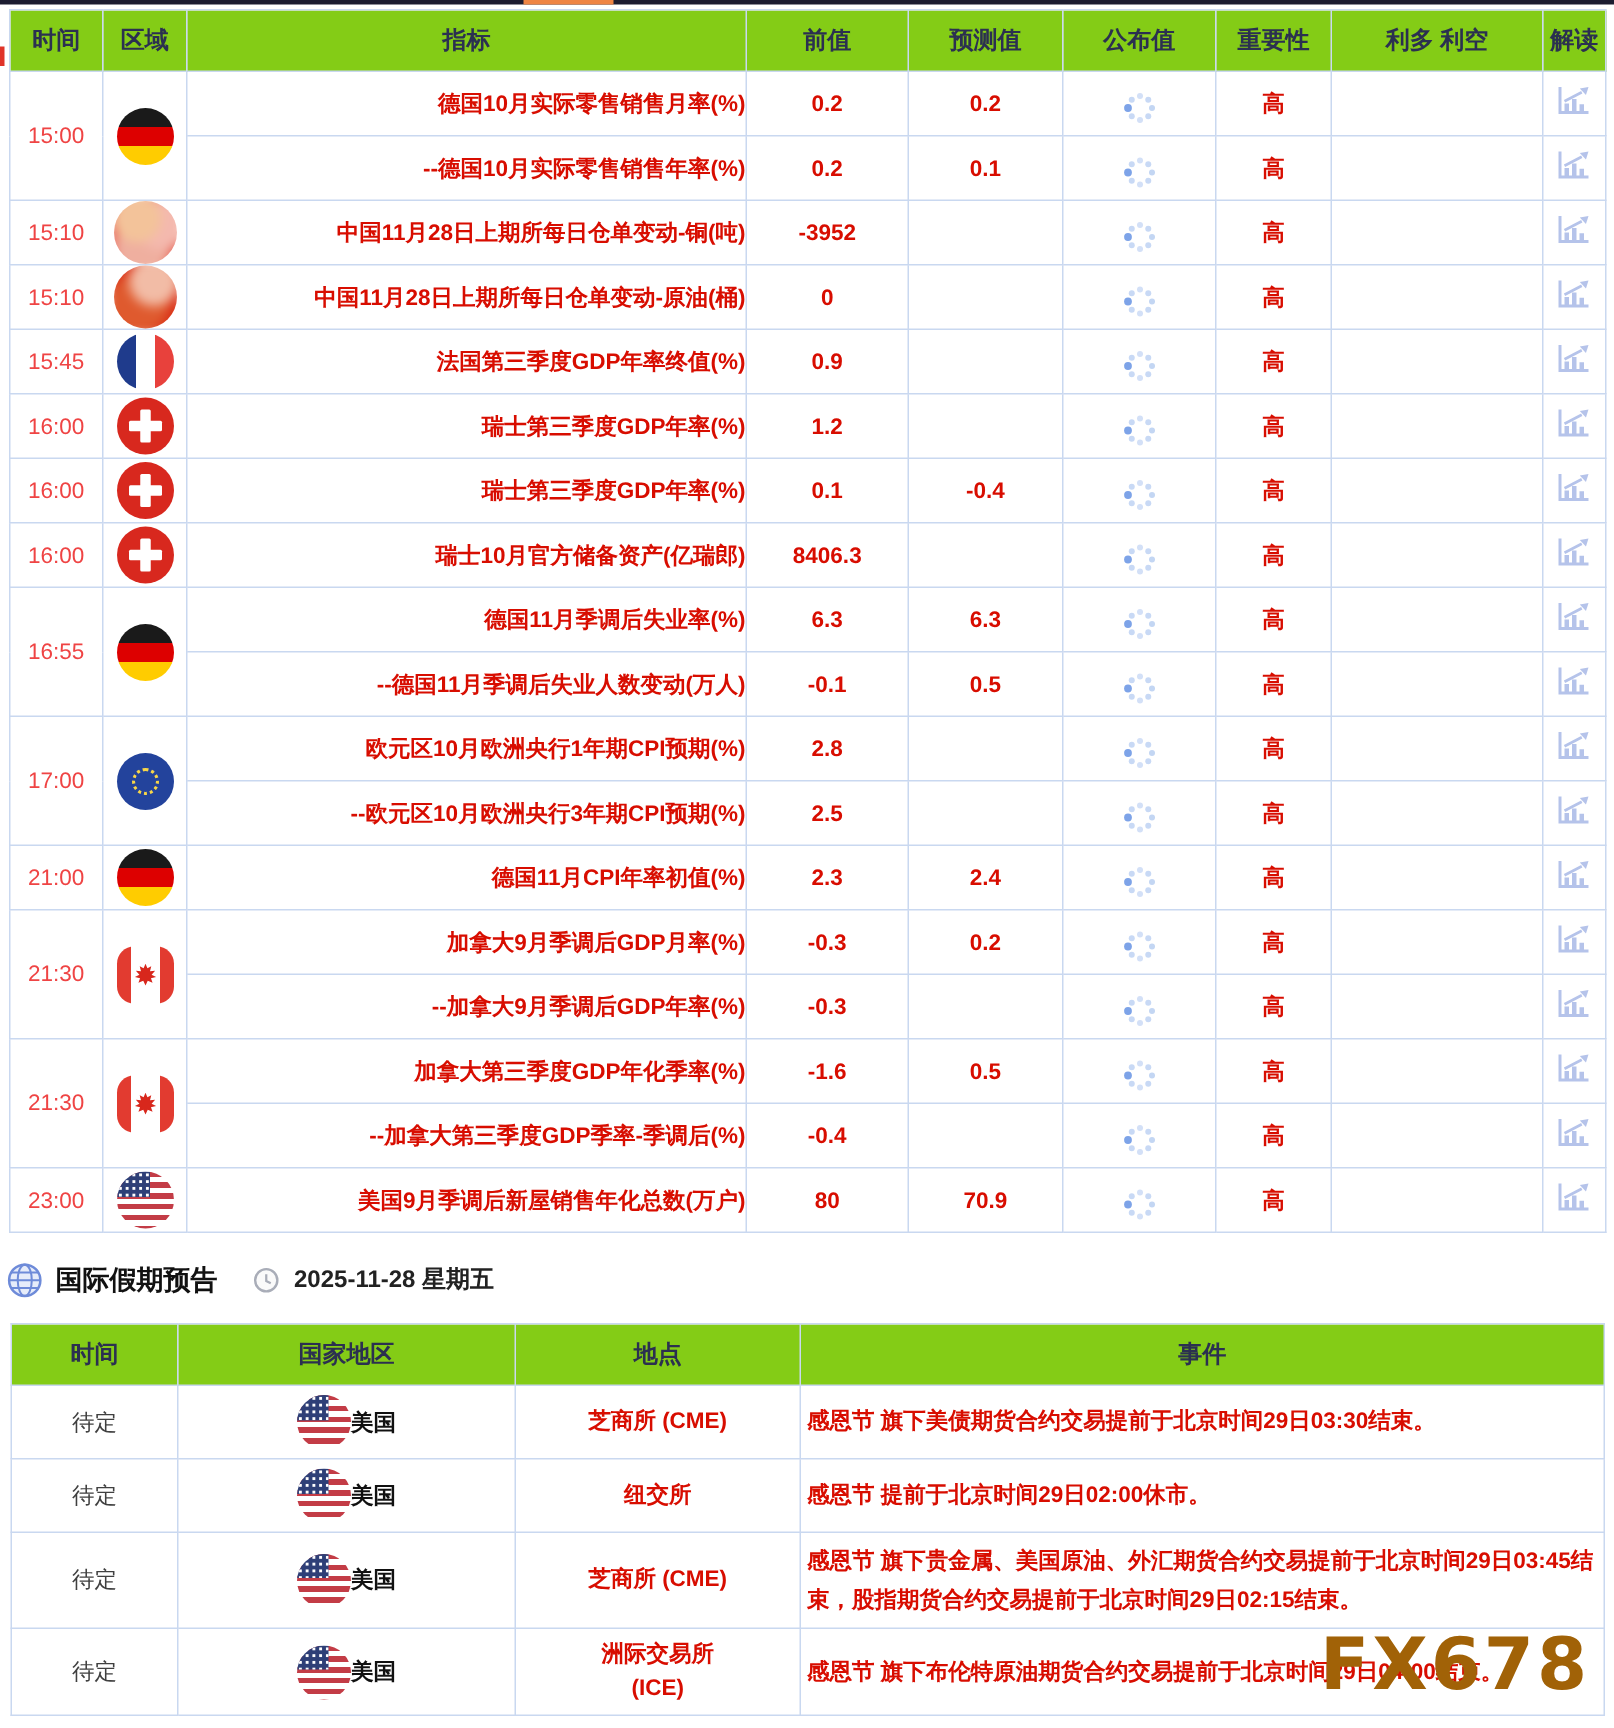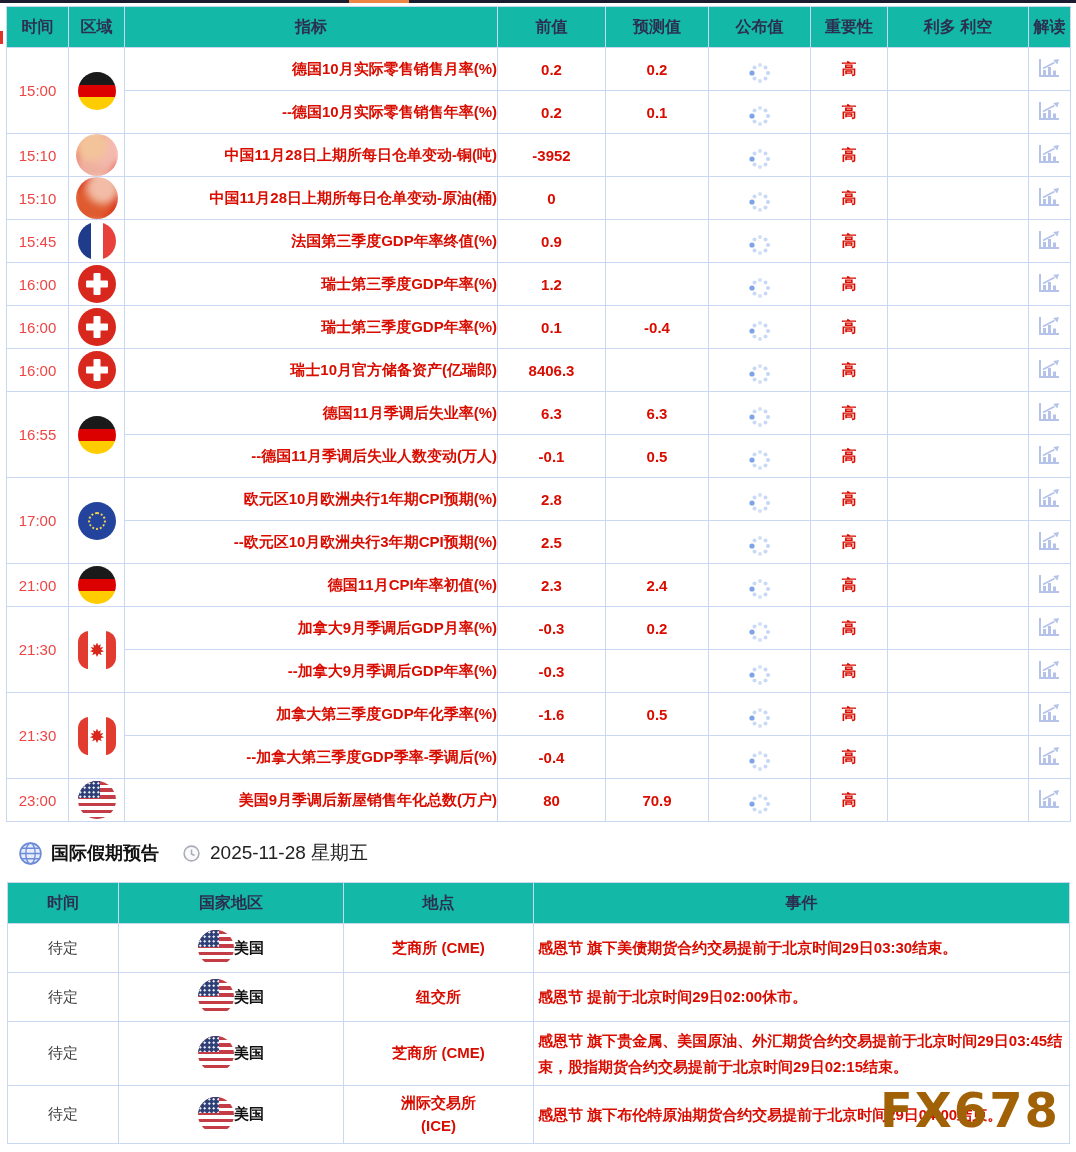--- a/index.html
+++ b/index.html
@@ -10,21 +10,21 @@
   
   .top-strip { position:absolute; top:0; left:0; width:1076px; height:3px; background:#1c1c30; }
   .strip-orange { position:absolute; top:0; left:349px; width:60px; height:3px; background:#ee8544; }
   .red-sliver { position:absolute; top:31px; left:0; width:3px; height:13px; background:#e03428; }
 
   
   table { border-collapse:collapse; table-layout:fixed; }
   .cal-table { position:absolute; top:6px; left:6px; width:1064px; }
   .hol-table { position:absolute; top:882px; left:7px; width:1062px; }
   th, td { border:1px solid #c9d8f0; text-align:center; vertical-align:middle; }
-  th { background:#14b8a6; color:#2b3050; font-size:16px; font-weight:bold; height:41px; }
+  th { background:#84cc16; color:#2b3050; font-size:16px; font-weight:bold; height:41px; }
   .cal-table td { height:43px; font-size:15px; }
   .ind-cell { text-align:right; padding-left:15px; }
   .red-txt { color:#d80d00; font-weight:bold; }
   .time-cell { color:#ef4444; font-size:15px; }
   .flag-cell { }
 
   
   .flag { width:38px; height:38px; border-radius:50%; position:relative; overflow:hidden;
           display:inline-block; vertical-align:middle; }
   .flag-germany { background:linear-gradient(to bottom,#1a1a1a 0 34%,#dd0000 34% 67%,#ffcc00 67%); }
@@ -66,24 +66,24 @@
       0 -8px 0 0 #d3e0f7,
       5.5px -5.5px 0 0 #c8d9f5,
       8px 0 0 0 #c3d6f3,
       5.5px 5.5px 0 0 #c8d9f5,
       0 8px 0 0 #d3e0f7,
       -5.5px 5.5px 0 0 #c8d9f5; }
 
   .interp-btn { display:inline-block; cursor:pointer; line-height:0; }
 
   
-  .holiday-head { position:absolute; top:838px; left:18px; height:30px;
+  .holiday-head { position:absolute; top:838px; left:4px; height:30px;
       display:flex; align-items:center; gap:8px; }
   .holiday-title { font-size:18px; font-weight:bold; color:#111; margin-right:16px; }
-  .holiday-date { font-size:19px; font-weight:normal; color:#222; margin-left:2px; }
+  .holiday-date { font-size:16px; font-weight:bold; color:#222; margin-left:2px; }
   .hol-table td { font-size:15px; padding:6px 4px; }
   .hol-time { color:#404040; height:46px; }
   .country-cell { }
   .country-wrap { display:flex; align-items:center; justify-content:center; gap:0; }
   .country-name { font-weight:bold; color:#111; }
   .place-cell { white-space:pre-line; line-height:1.5; }
   .event-cell { text-align:left; padding:8px 14px 8px 20px; line-height:1.7; font-size:14.5px; }
   .hol-flag { width:36px; height:36px; }
 
   .watermark { position:absolute; right:16px; bottom:14px; font-size:48px; font-weight:bold;

